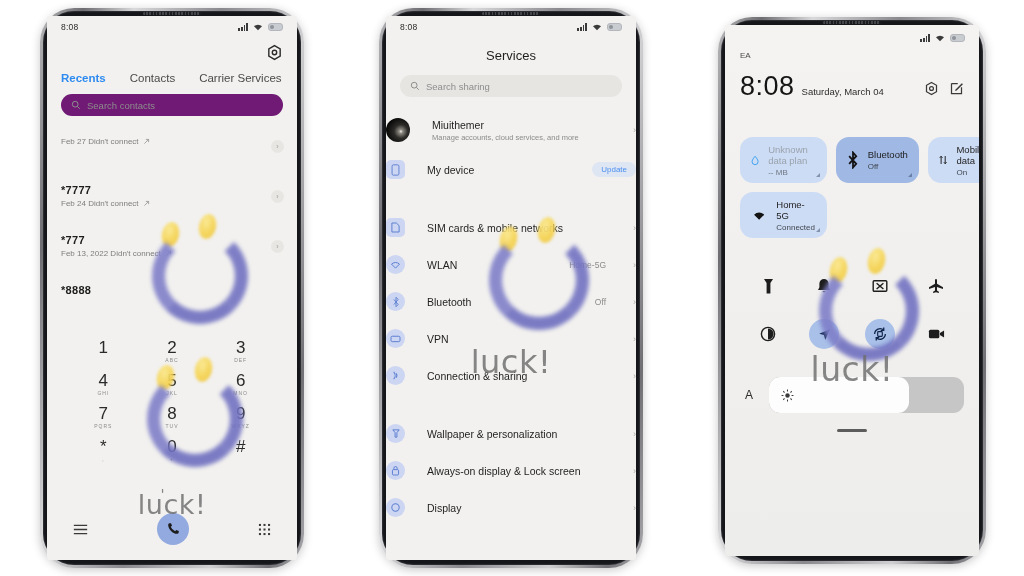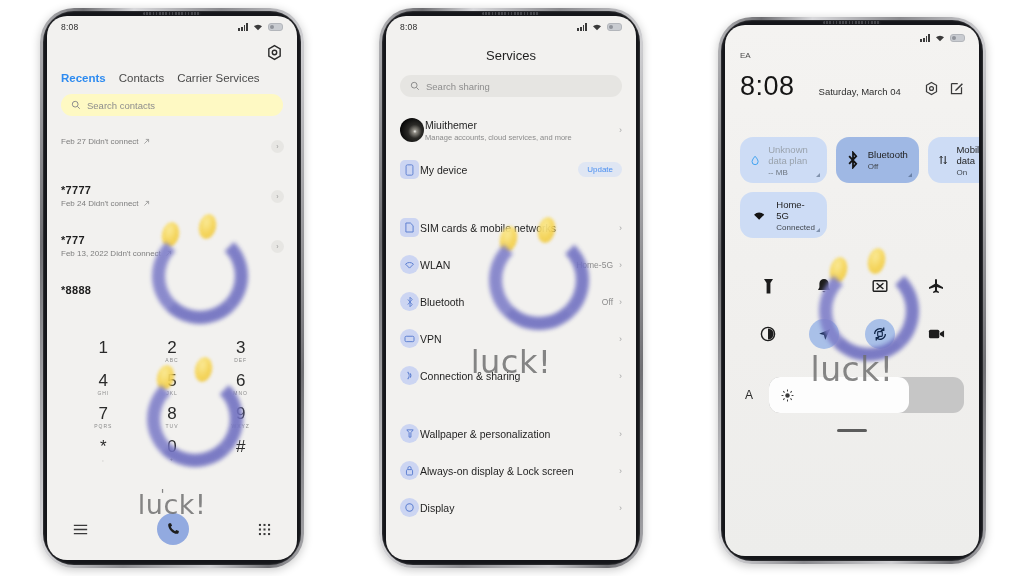--- a/index.html
+++ b/index.html
@@ -21,21 +21,21 @@
   }
   .phone-inner {
     position: relative; width: 100%; height: 100%;
     border-radius: 31px;
     background: #15161a;
     padding: 5px 4px;
     box-shadow: inset 0 0 2px rgba(255,255,255,.35);
   }
   .screen {
     position: relative; width: 100%; height: 100%;
-    border-radius: 20px;
+    border-radius: 3px;
     background: #f2f1ef;
     overflow: hidden;
   }
   .grille {
     position: absolute; top: 1px; left: 50%; transform: translateX(-50%);
     width: 58px; height: 3px; border-radius: 2px;
     background: repeating-linear-gradient(90deg,#44454a 0 1.6px,#1b1c20 1.6px 3.2px);
     z-index: 40;
   }
   #phone1 { left: 40px;  top: 8px;  width: 264px; height: 560px; }
@@ -90,27 +90,27 @@
   }
   .wm .apos { position:relative; }
   .wm .apos::after{
     content:"'"; position:absolute; left:-3px; top:-4px; font-size:.55em;
   }
 
   
   .p1-gear { position:absolute; right:14px; top:28px; width:17px; height:17px; z-index:20; }
   .tabs {
     position:absolute; top:56px; left:14px; right:10px;
-    display:flex; gap:13px; align-items:baseline; z-index:20;
+    display:flex; gap:24px; align-items:baseline; z-index:20;
   }
   .tab { font-size:11.5px; color:#4a4a4a; white-space:nowrap; }
   .tab.active { color:#2e8bf0; font-weight:600; }
   .searchbar {
     position:absolute; left:14px; right:14px; top:78px; height:22px;
-    background:#fef9c3; border-radius:11px;
+    background:#701a75; border-radius:11px;
     display:flex; align-items:center; gap:6px; padding:0 10px; z-index:20;
   }
   .searchbar .ph { font-size:9.5px; color:#8d8d8d; }
   .calls { position:absolute; top:110px; left:0; right:0; z-index:20; }
   .call-row {
     position:relative; height:50px; padding:8px 14px 0 14px;
   }
   .call-num { font-size:11px; color:#1d1d1d; font-weight:700; letter-spacing:.3px; }
   .call-sub { font-size:8px; color:#7d7d7d; margin-top:3px; display:flex; align-items:center; gap:4px;}
   .chev-circle {
@@ -137,22 +137,22 @@
 
   
   .p2-title { text-align:center; font-size:13px; color:#1f1f1f; margin-top:10px; z-index:20; position:relative;}
   .p2-search {
     position:relative; margin:12px 14px 0 14px; height:22px; background:#e6e5e2;
     border-radius:11px; display:flex; align-items:center; gap:6px; padding:0 10px; z-index:20;
   }
   .p2-search .ph { font-size:9.5px; color:#8d8d8d; }
   .s-group { position:relative; z-index:20; margin-top:12px; }
   .s-row {
-    position:relative; display:flex; align-items:center; gap:1px;
-    padding:9px 14px; min-height:34px;
+    position:relative; display:flex; align-items:center; gap:22px;
+    padding:9px 0; min-height:34px;
   }
   .s-ic {
     width:19px;height:19px;border-radius:5px;background:#ccd5f2;
     display:flex;align-items:center;justify-content:center;flex:0 0 auto;
   }
   .s-ic.round{border-radius:50%;}
   .s-avatar{
     width:24px;height:24px;border-radius:50%;flex:0 0 auto;
     background: radial-gradient(circle at 62% 56%, #f4f3ef 0%, #8f8c84 9%, #2c2b28 34%, #050505 75%);
   }
@@ -167,21 +167,21 @@
   }
   .divider { height:9px; }
 
   
   .cc-ea { position:absolute; left:15px; top:26px; font-size:8px; color:#4a4a4a; z-index:20;}
   .cc-head {
     position:absolute; left:15px; right:15px; top:48px; z-index:20;
     display:flex; align-items:flex-end; justify-content:space-between;
   }
   .cc-clock { font-size:27px; color:#141414; font-weight:400; letter-spacing:.5px; line-height:1; }
-  .cc-date { font-size:9.5px; color:#2e2e2e; margin-left:24px; position:relative; top:-3px;}
+  .cc-date { font-size:9.5px; color:#2e2e2e; margin-left:7px; position:relative; top:-3px;}
   .cc-headicons { display:flex; gap:10px; align-items:center; position:relative; top:-4px;}
   .tiles {
     position:absolute; left:15px; right:15px; top:112px; z-index:20;
     display:grid; grid-template-columns:1fr 1fr 1fr; gap:9px;
   }
   .tile {
     position:relative; height:46px; border-radius:13px; background:#cddcf5;
     display:flex; align-items:center; gap:9px; padding:0 11px;
   }
   .tile.on { background:#9fb8e4; }

